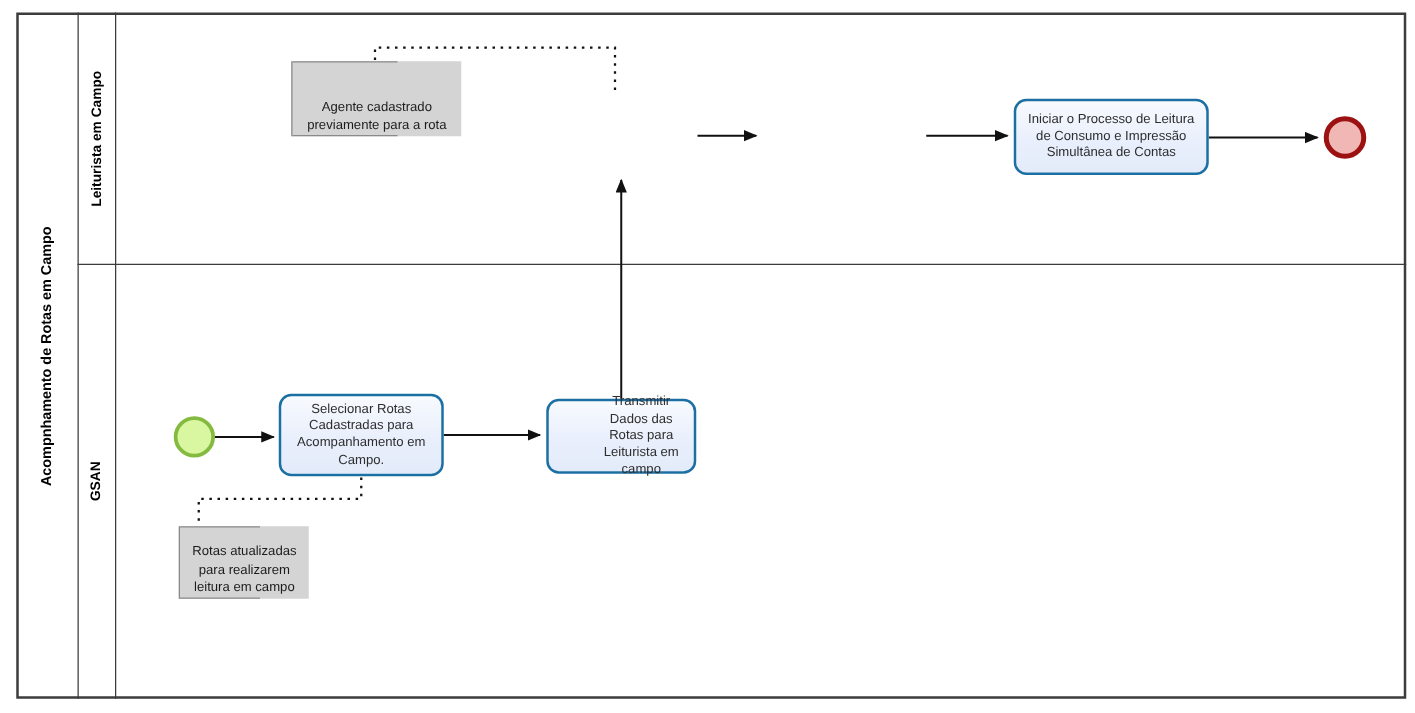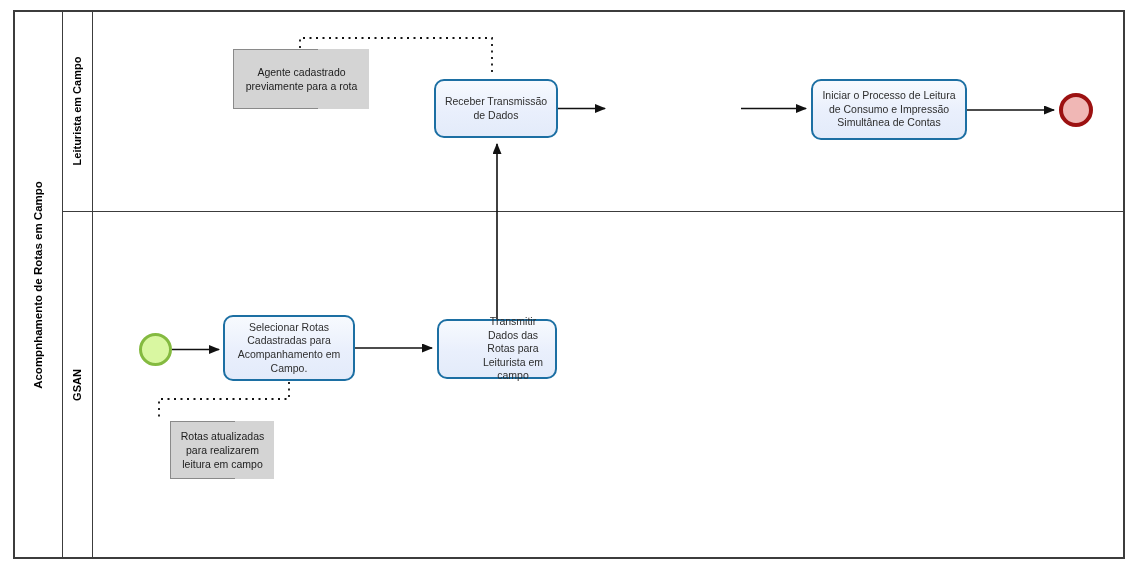--- a/index.html
+++ b/index.html
@@ -82,21 +82,21 @@
     width: 34px; height: 34px;
     background: #f0b7b5;
     border: 4px solid #9c1111;
   }
   .annotation {
     position: absolute;
     box-sizing: border-box;
     background: #d4d4d4;
     border-left: 1px solid #8a8a8a;
     display: flex;
-    align-items: center;
+    align-items: flex-end;
     justify-content: center;
     text-align: center;
     color: #1c1c1c;
     font-size: 10.5px;
     line-height: 1.35;
     padding: 2px 4px;
   }
   .annotation::before, .annotation::after {
     content: "";
     position: absolute;
@@ -107,21 +107,21 @@
   }
   .annotation::before { top: 0; }
   .annotation::after { bottom: 0; }
 
   .ann-agente  { left: 233px; top: 49px;  width: 136px; height: 60px; }
   .task-receber    { left: 434px; top: 79px;  width: 124px; height: 59px; }
   .task-verificar  { left: 610px; top: 79px;  width: 131px; height: 59px; }
   .task-iniciar    { left: 811px; top: 79px;  width: 156px; height: 61px; }
   .task-selecionar { left: 223px; top: 315px; width: 132px; height: 66px; }
   .task-transmitir { left: 437px; top: 319px; width: 120px; height: 60px; padding-left: 35px; }
-  .ann-rotas   { left: 143px; top: 421px; width: 104px; height: 58px; margin-left: 27px; }
+  .ann-rotas   { left: 143px; top: 421px; width: 104px; height: 58px; }
 </style>
 </head>
 <body>
 
 <div id="canvas">
 
   <div class="pool"></div>
   <div class="vline vline-1"></div>
   <div class="vline vline-2"></div>
   <div class="hline-lane"></div>
@@ -150,23 +150,20 @@
     <path d="M741,108.5 H806" stroke="#111111" stroke-width="1.6" fill="none" marker-end="url(#arr)"></path>
     <path d="M967,110 H1054" stroke="#111111" stroke-width="1.6" fill="none" marker-end="url(#arr)"></path>
 
     <path d="M300,48 V38 H492 V76" stroke="#111111" stroke-width="1.8" stroke-dasharray="2 4.5" fill="none"></path>
     <path d="M289,382 V399 H159 V419" stroke="#111111" stroke-width="1.8" stroke-dasharray="2 4.5" fill="none"></path>
   </svg>
 
   <div class="annotation ann-agente">
     <span>Agente cadastrado previamente para a rota</span>
   </div>
-  <div class="task task-receber">
-    <span>Receber Transmissão de Dados</span>
-  </div>
   <div class="task task-iniciar">
     <span>Iniciar o Processo de Leitura de Consumo e Impressão Simultânea de Contas</span>
   </div>
   <div class="event event-end"></div>
 
   <div class="event event-start"></div>
   <div class="task task-selecionar">
     <span>Selecionar Rotas Cadastradas para Acompanhamento em Campo.</span>
   </div>
   <div class="task task-transmitir">

